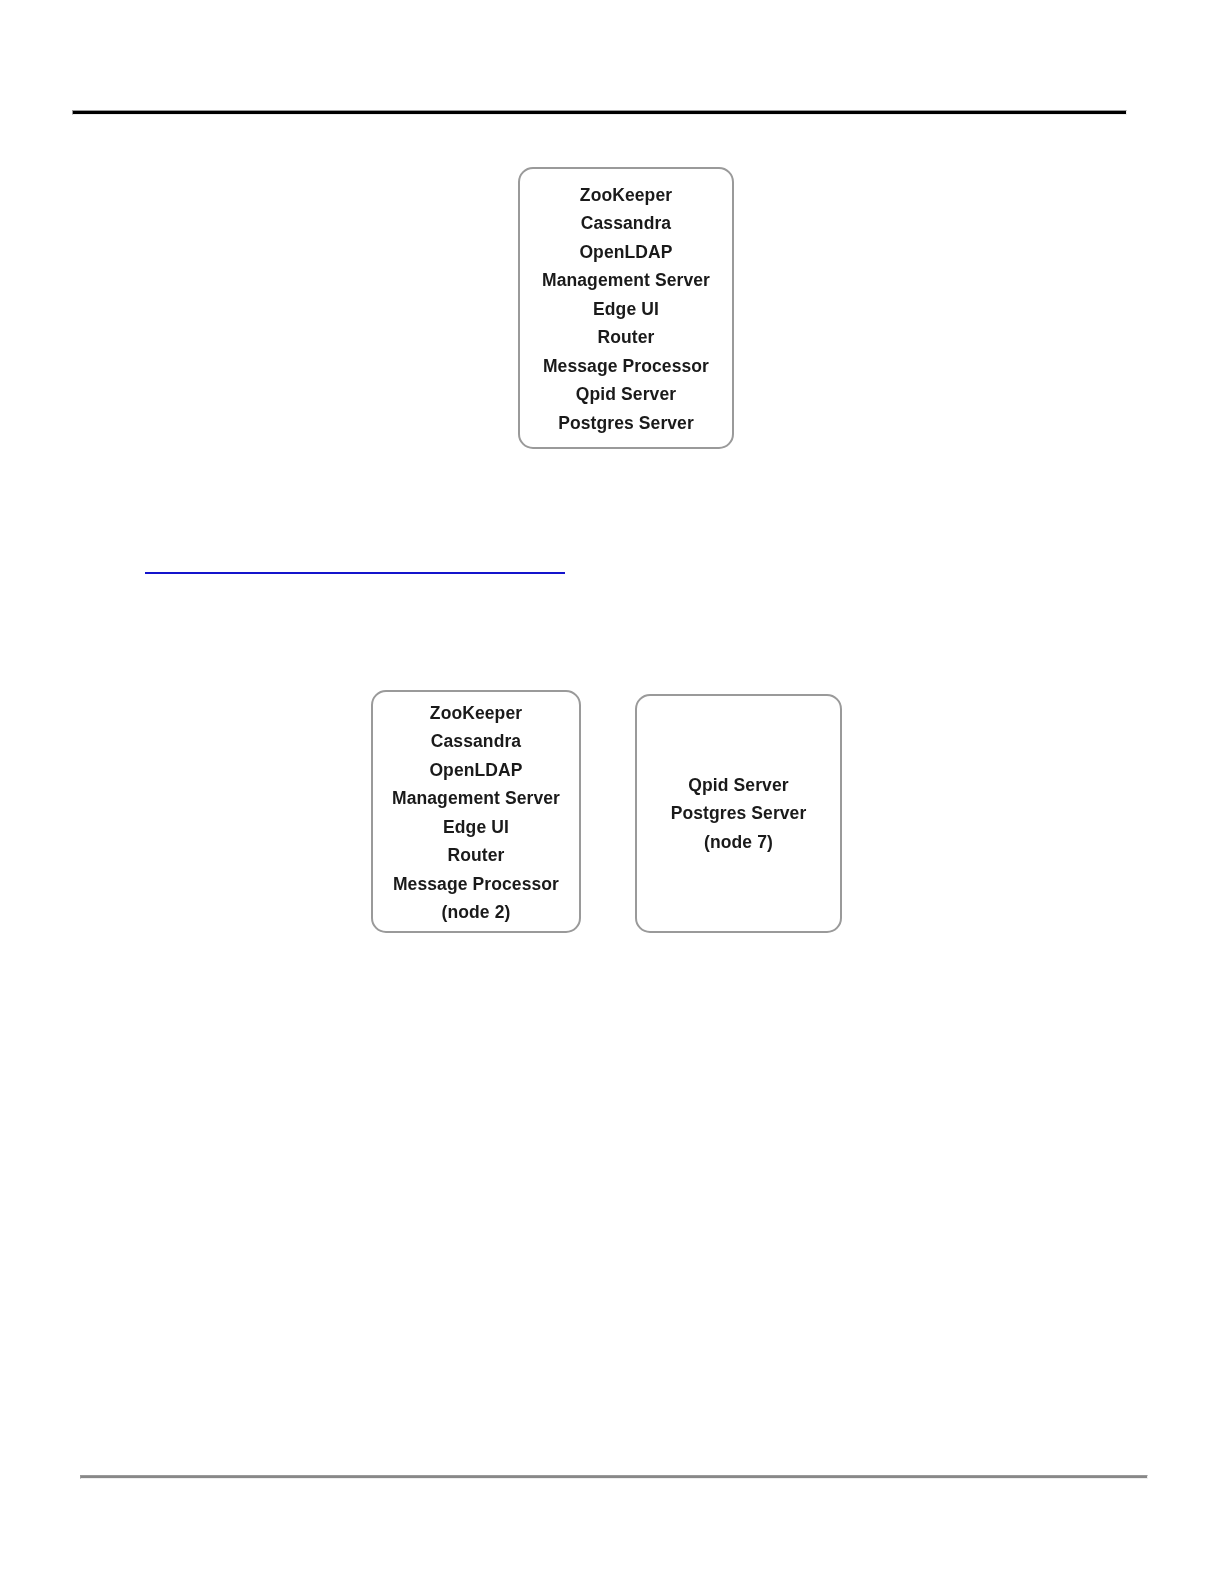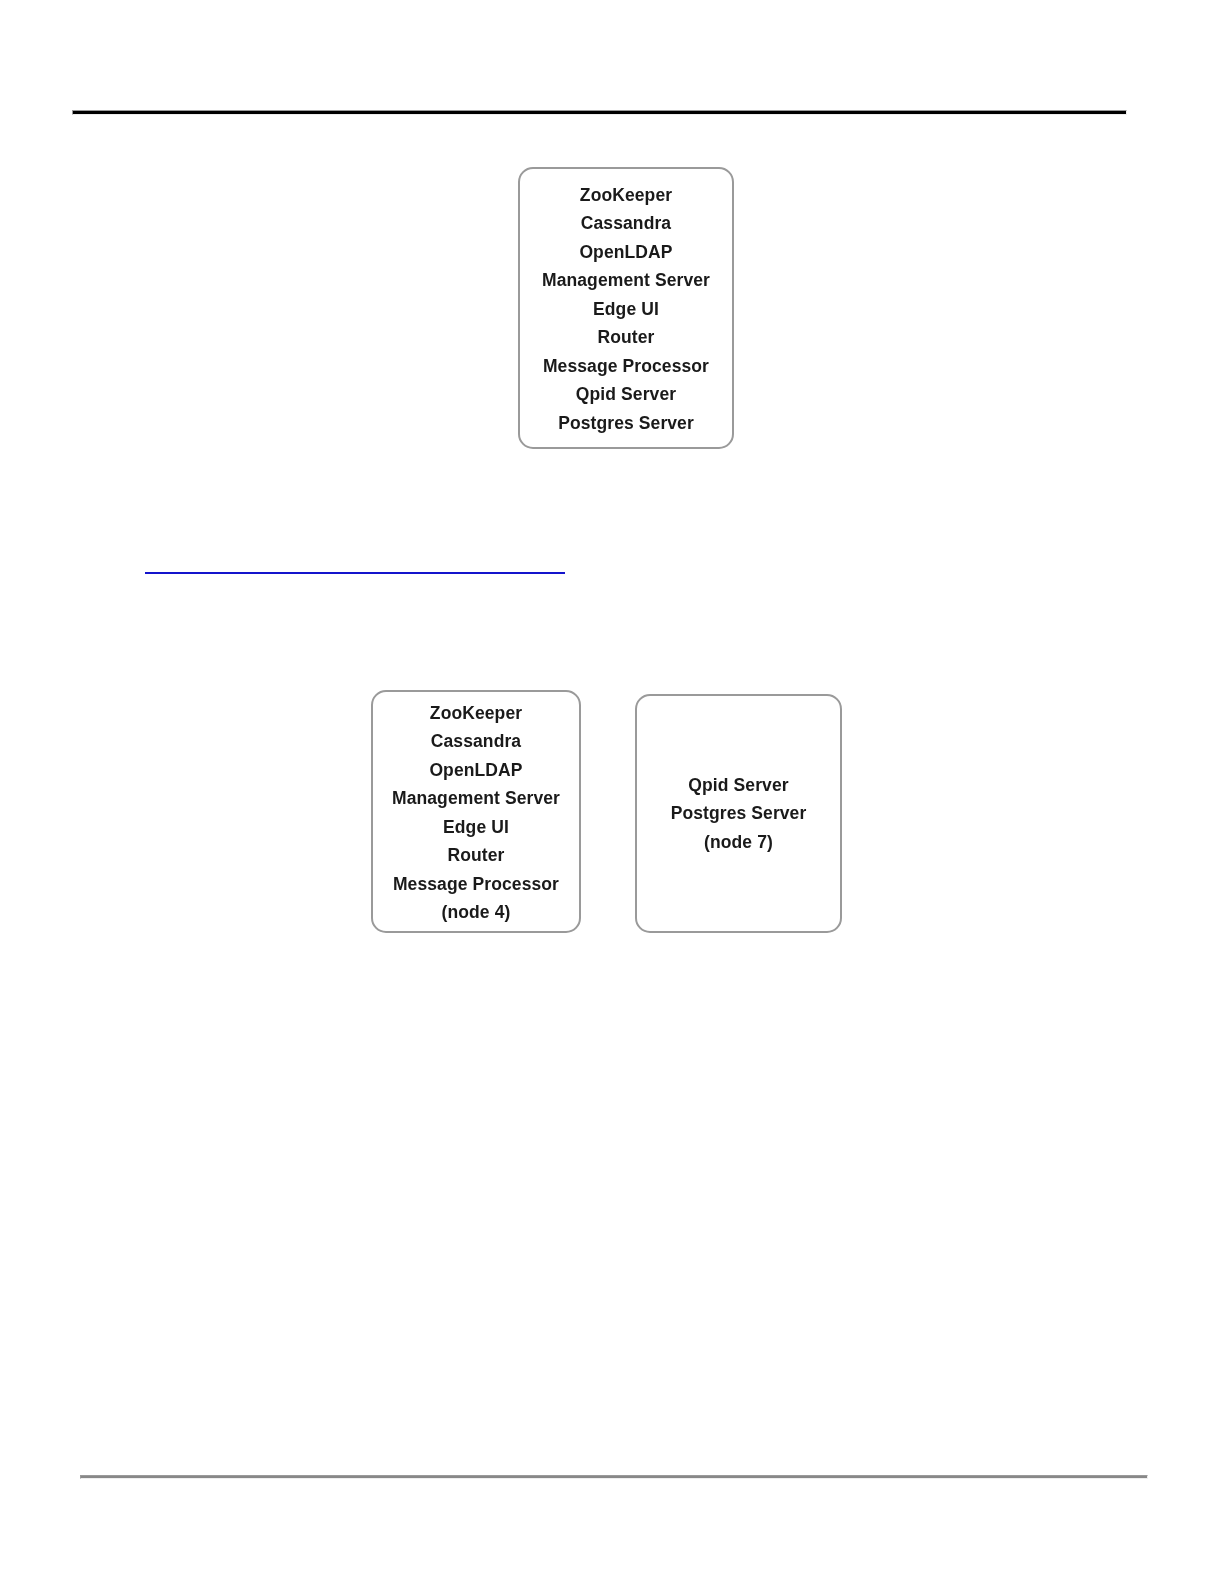--- a/index.html
+++ b/index.html
@@ -125,21 +125,21 @@
   <a class="doc-link" href="#"></a>
 
   <div class="node-box" id="box-node-1">
     <div class="node-line">ZooKeeper</div>
     <div class="node-line">Cassandra</div>
     <div class="node-line">OpenLDAP</div>
     <div class="node-line">Management Server</div>
     <div class="node-line">Edge UI</div>
     <div class="node-line">Router</div>
     <div class="node-line">Message Processor</div>
-    <div class="node-line">(node 4)</div>
+    <div class="node-line">(node 2)</div>
   </div>
 
   <div class="node-box" id="box-node-2">
     <div class="node-line">Qpid Server</div>
     <div class="node-line">Postgres Server</div>
     <div class="node-line">(node 7)</div>
   </div>
 
   <hr class="footer-rule">
 

